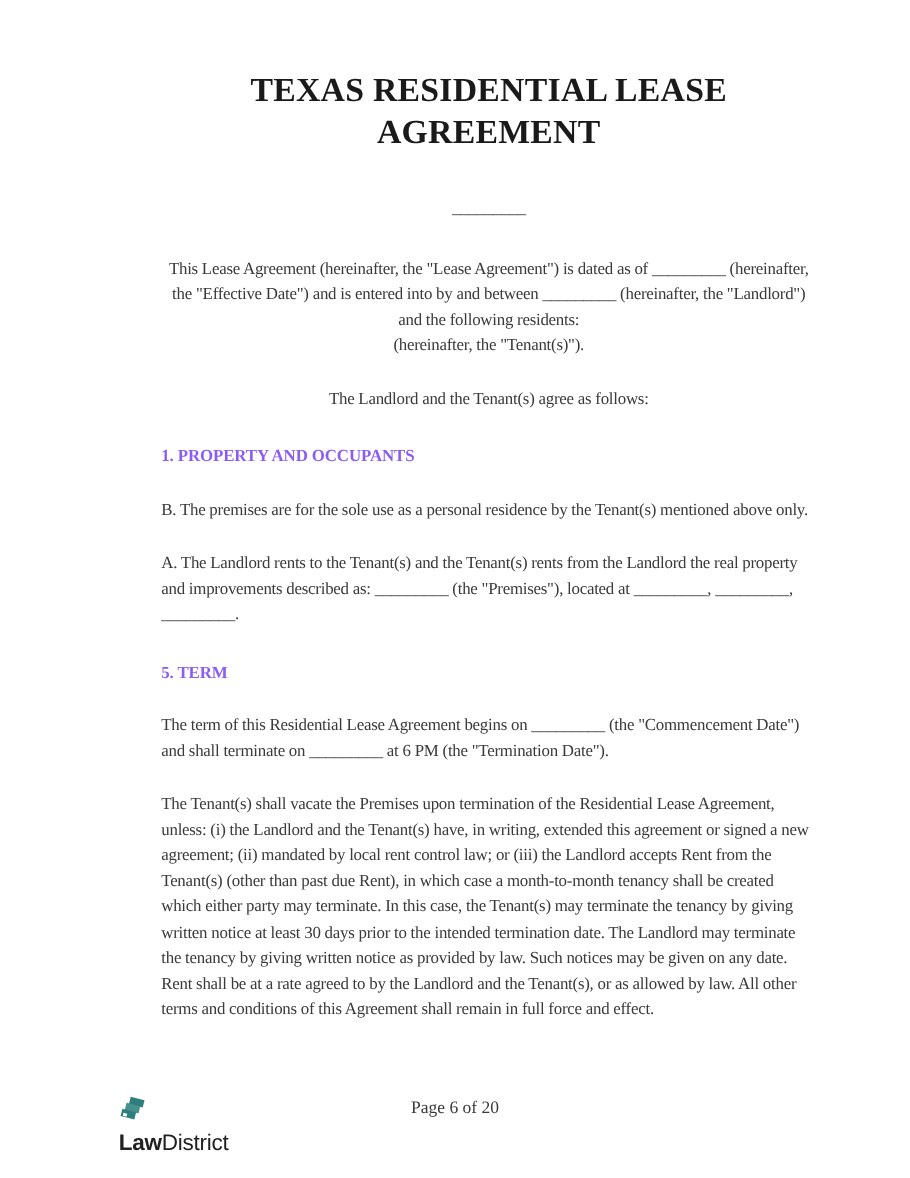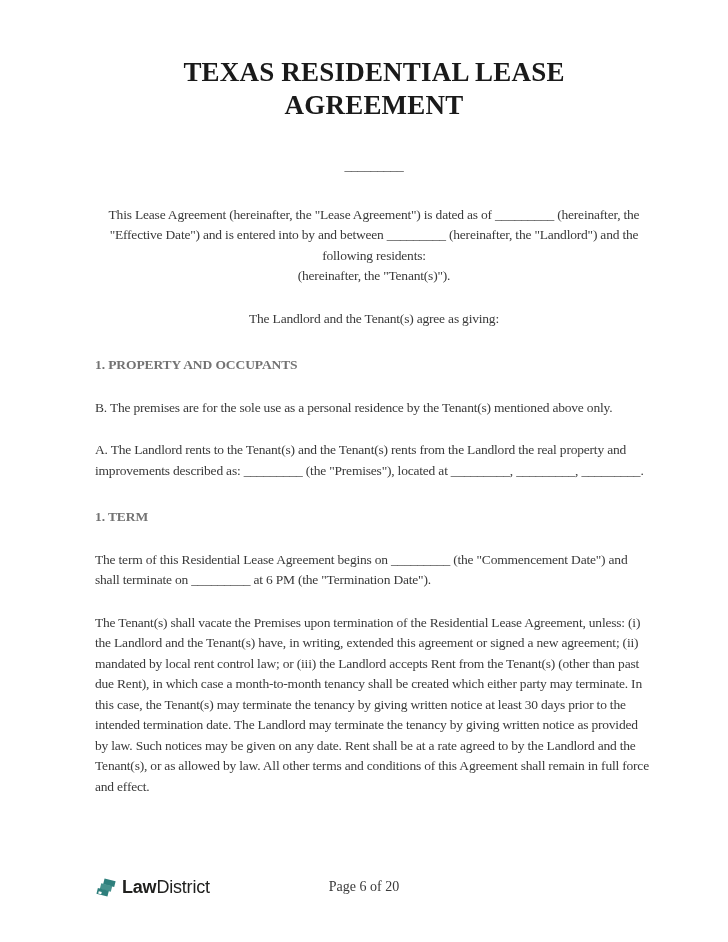--- a/index.html
+++ b/index.html
@@ -13,61 +13,63 @@
     width: 728px; height: 942px;
     background: #ffffff;
     overflow: hidden;
   }
   .content {
     padding: 56px 75px 0 95px;
     color: #3a3a3a;
     font-size: 13.5px;
     line-height: 20.5px;
     letter-spacing: -0.2px;
+    margin-left: 34px;
   }
   h1.doc-title {
     margin: 0;
     font-size: 27px;
     line-height: 33px;
     font-weight: bold;
     color: #1a1a1a;
     text-align: center;
     letter-spacing: 0.2px;
   }
   p { margin: 22px 0 0 0; }
   .center { text-align: center; }
   .intro { margin-top: 28px; }
   .blank-line { margin-top: 34px; }
   .no-gap { margin-top: 0; }
   h2.section-heading {
     margin: 26px 0 0 0;
     font-size: 13.5px;
     line-height: 20.5px;
     font-weight: bold;
-    color: #737373;
+    color: #8b5cf6;
     letter-spacing: -0.1px;
   }
   footer {
     position: absolute;
     left: 0; right: 0; bottom: 42px;
     height: 26px;
   }
   .page-num {
     text-align: center;
     font-size: 14px;
     line-height: 26px;
     color: #3a3a3a;
     letter-spacing: 0;
   }
   .logo {
     position: absolute;
     left: 95px; top: 1px;
     display: flex;
-    align-items: flex-end;
+    align-items: flex-start;
     gap: 4px;
+    flex-direction: column;
   }
   .logo-icon { display: block; }
   .logo-text {
     font-family: "Liberation Sans", sans-serif;
     font-size: 18px;
     line-height: 24px;
     color: #21211f;
     letter-spacing: -0.2px;
   }
   .logo-text .law { font-weight: 700; }
@@ -80,29 +82,29 @@
   <div class="content">
 
     <h1 class="doc-title">TEXAS RESIDENTIAL LEASE AGREEMENT</h1>
 
     <p class="center blank-line">_________</p>
 
     <p class="center intro">This Lease Agreement (hereinafter, the "Lease Agreement") is dated as of _________ (hereinafter, the "Effective Date") and is entered into by and between _________ (hereinafter, the "Landlord") and the following residents:</p>
 
     <p class="center no-gap">(hereinafter, the "Tenant(s)").</p>
 
-    <p class="center">The Landlord and the Tenant(s) agree as giving:</p>
+    <p class="center">The Landlord and the Tenant(s) agree as follows:</p>
 
     <h2 class="section-heading">1. PROPERTY AND OCCUPANTS</h2>
 
     <p>B. The premises are for the sole use as a personal residence by the Tenant(s) mentioned above only.</p>
 
     <p>A. The Landlord rents to the Tenant(s) and the Tenant(s) rents from the Landlord the real property and improvements described as: _________ (the "Premises"), located at _________, _________, _________.</p>
 
-    <h2 class="section-heading">1. TERM</h2>
+    <h2 class="section-heading">5. TERM</h2>
 
     <p>The term of this Residential Lease Agreement begins on _________ (the "Commencement Date") and shall terminate on _________ at 6 PM (the "Termination Date").</p>
 
     <p>The Tenant(s) shall vacate the Premises upon termination of the Residential Lease Agreement, unless: (i) the Landlord and the Tenant(s) have, in writing, extended this agreement or signed a new agreement; (ii) mandated by local rent control law; or (iii) the Landlord accepts Rent from the Tenant(s) (other than past due Rent), in which case a month-to-month tenancy shall be created which either party may terminate. In this case, the Tenant(s) may terminate the tenancy by giving written notice at least 30 days prior to the intended termination date. The Landlord may terminate the tenancy by giving written notice as provided by law. Such notices may be given on any date. Rent shall be at a rate agreed to by the Landlord and the Tenant(s), or as allowed by law. All other terms and conditions of this Agreement shall remain in full force and effect.</p>
 
   </div>
 
   <footer>
     <div class="logo">
       <svg class="logo-icon" width="23" height="23" viewBox="0 0 24 24" xmlns="http://www.w3.org/2000/svg">

